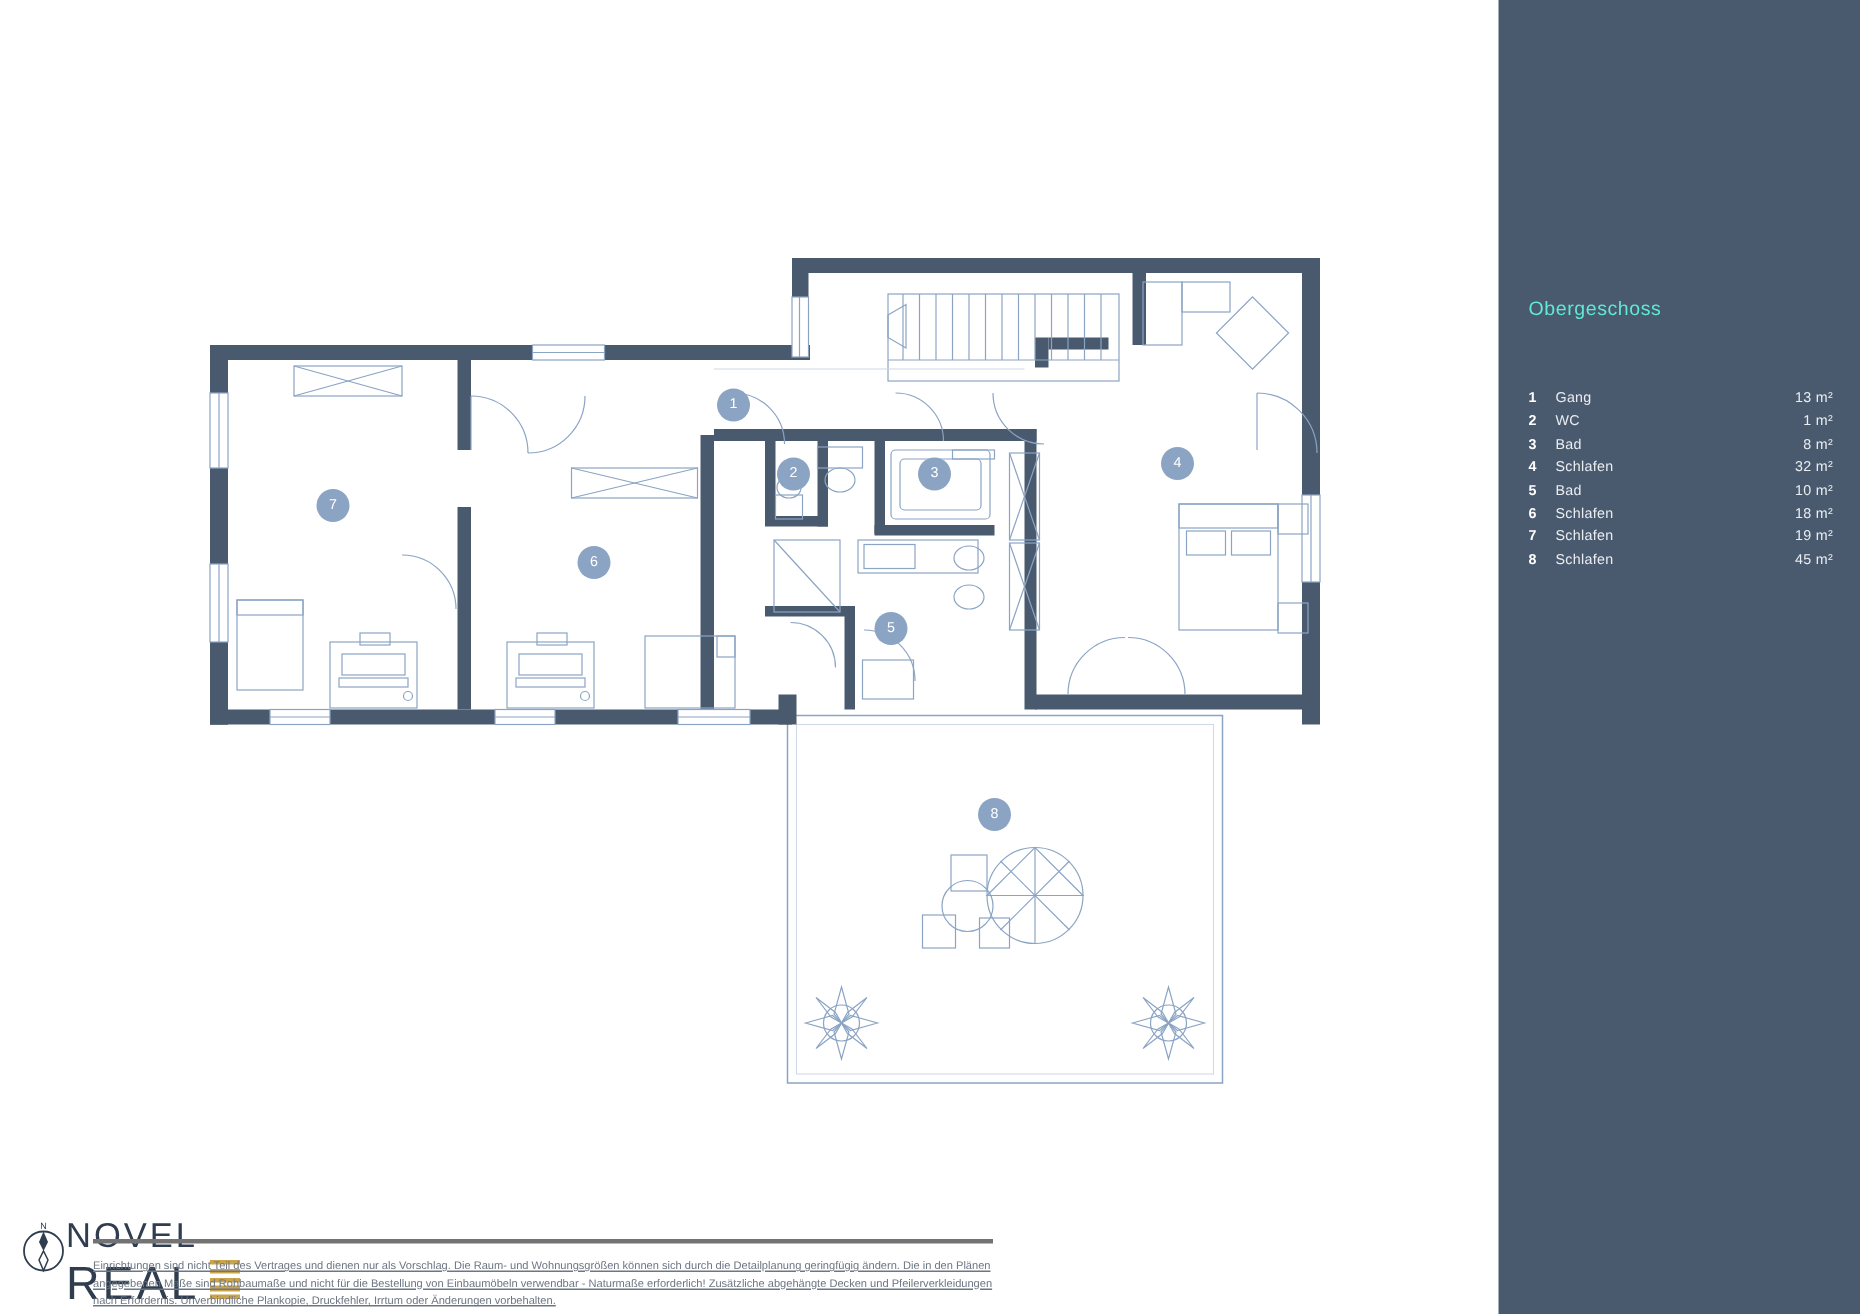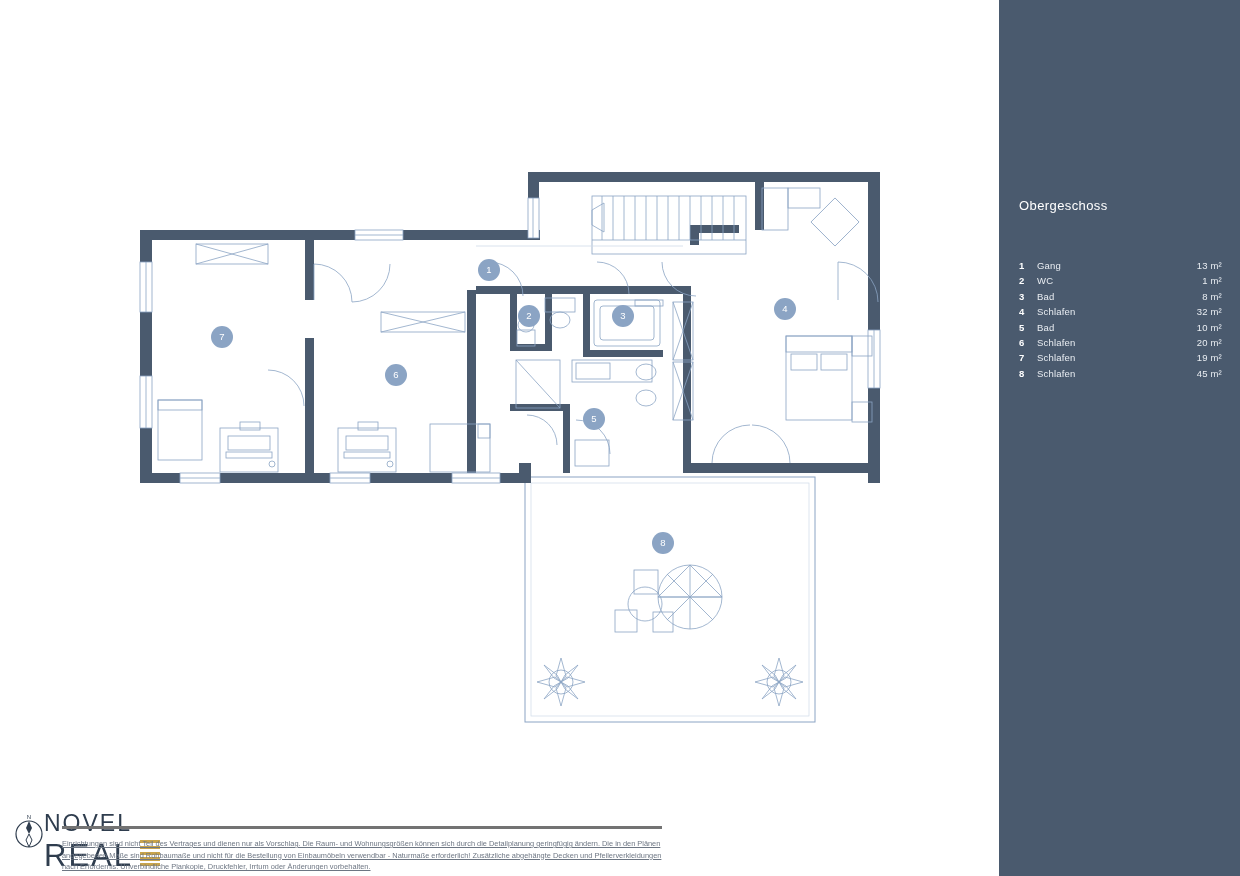--- a/index.html
+++ b/index.html
@@ -15,21 +15,21 @@
 
   
   .sidebar {
     position: absolute; top: 0; right: 0;
     width: 241px; height: 876px;
     background: #4a5a6e;
     color: #ffffff;
   }
   .sidebar-title {
     position: absolute; left: 20px; top: 198px;
-    font-size: 13px; letter-spacing: .4px; color: #ffffff;
+    font-size: 13px; letter-spacing: .4px; color: #5eead4;
     font-weight: 400;
   }
   .legend {
     position: absolute; left: 20px; top: 258px; right: 18px;
   }
   .legend-row {
     display: flex; align-items: baseline;
     font-size: 9.5px; line-height: 15.4px; color: #e9edf2;
     letter-spacing: .2px;
   }
@@ -365,21 +365,21 @@
         <span class="legend-area">32 m²</span>
       </div>
       <div class="legend-row">
         <span class="legend-num">5</span>
         <span class="legend-name">Bad</span>
         <span class="legend-area">10 m²</span>
       </div>
       <div class="legend-row">
         <span class="legend-num">6</span>
         <span class="legend-name">Schlafen</span>
-        <span class="legend-area">20 m²</span>
+        <span class="legend-area">18 m²</span>
       </div>
       <div class="legend-row">
         <span class="legend-num">7</span>
         <span class="legend-name">Schlafen</span>
         <span class="legend-area">19 m²</span>
       </div>
       <div class="legend-row">
         <span class="legend-num">8</span>
         <span class="legend-name">Schlafen</span>
         <span class="legend-area">45 m²</span>

